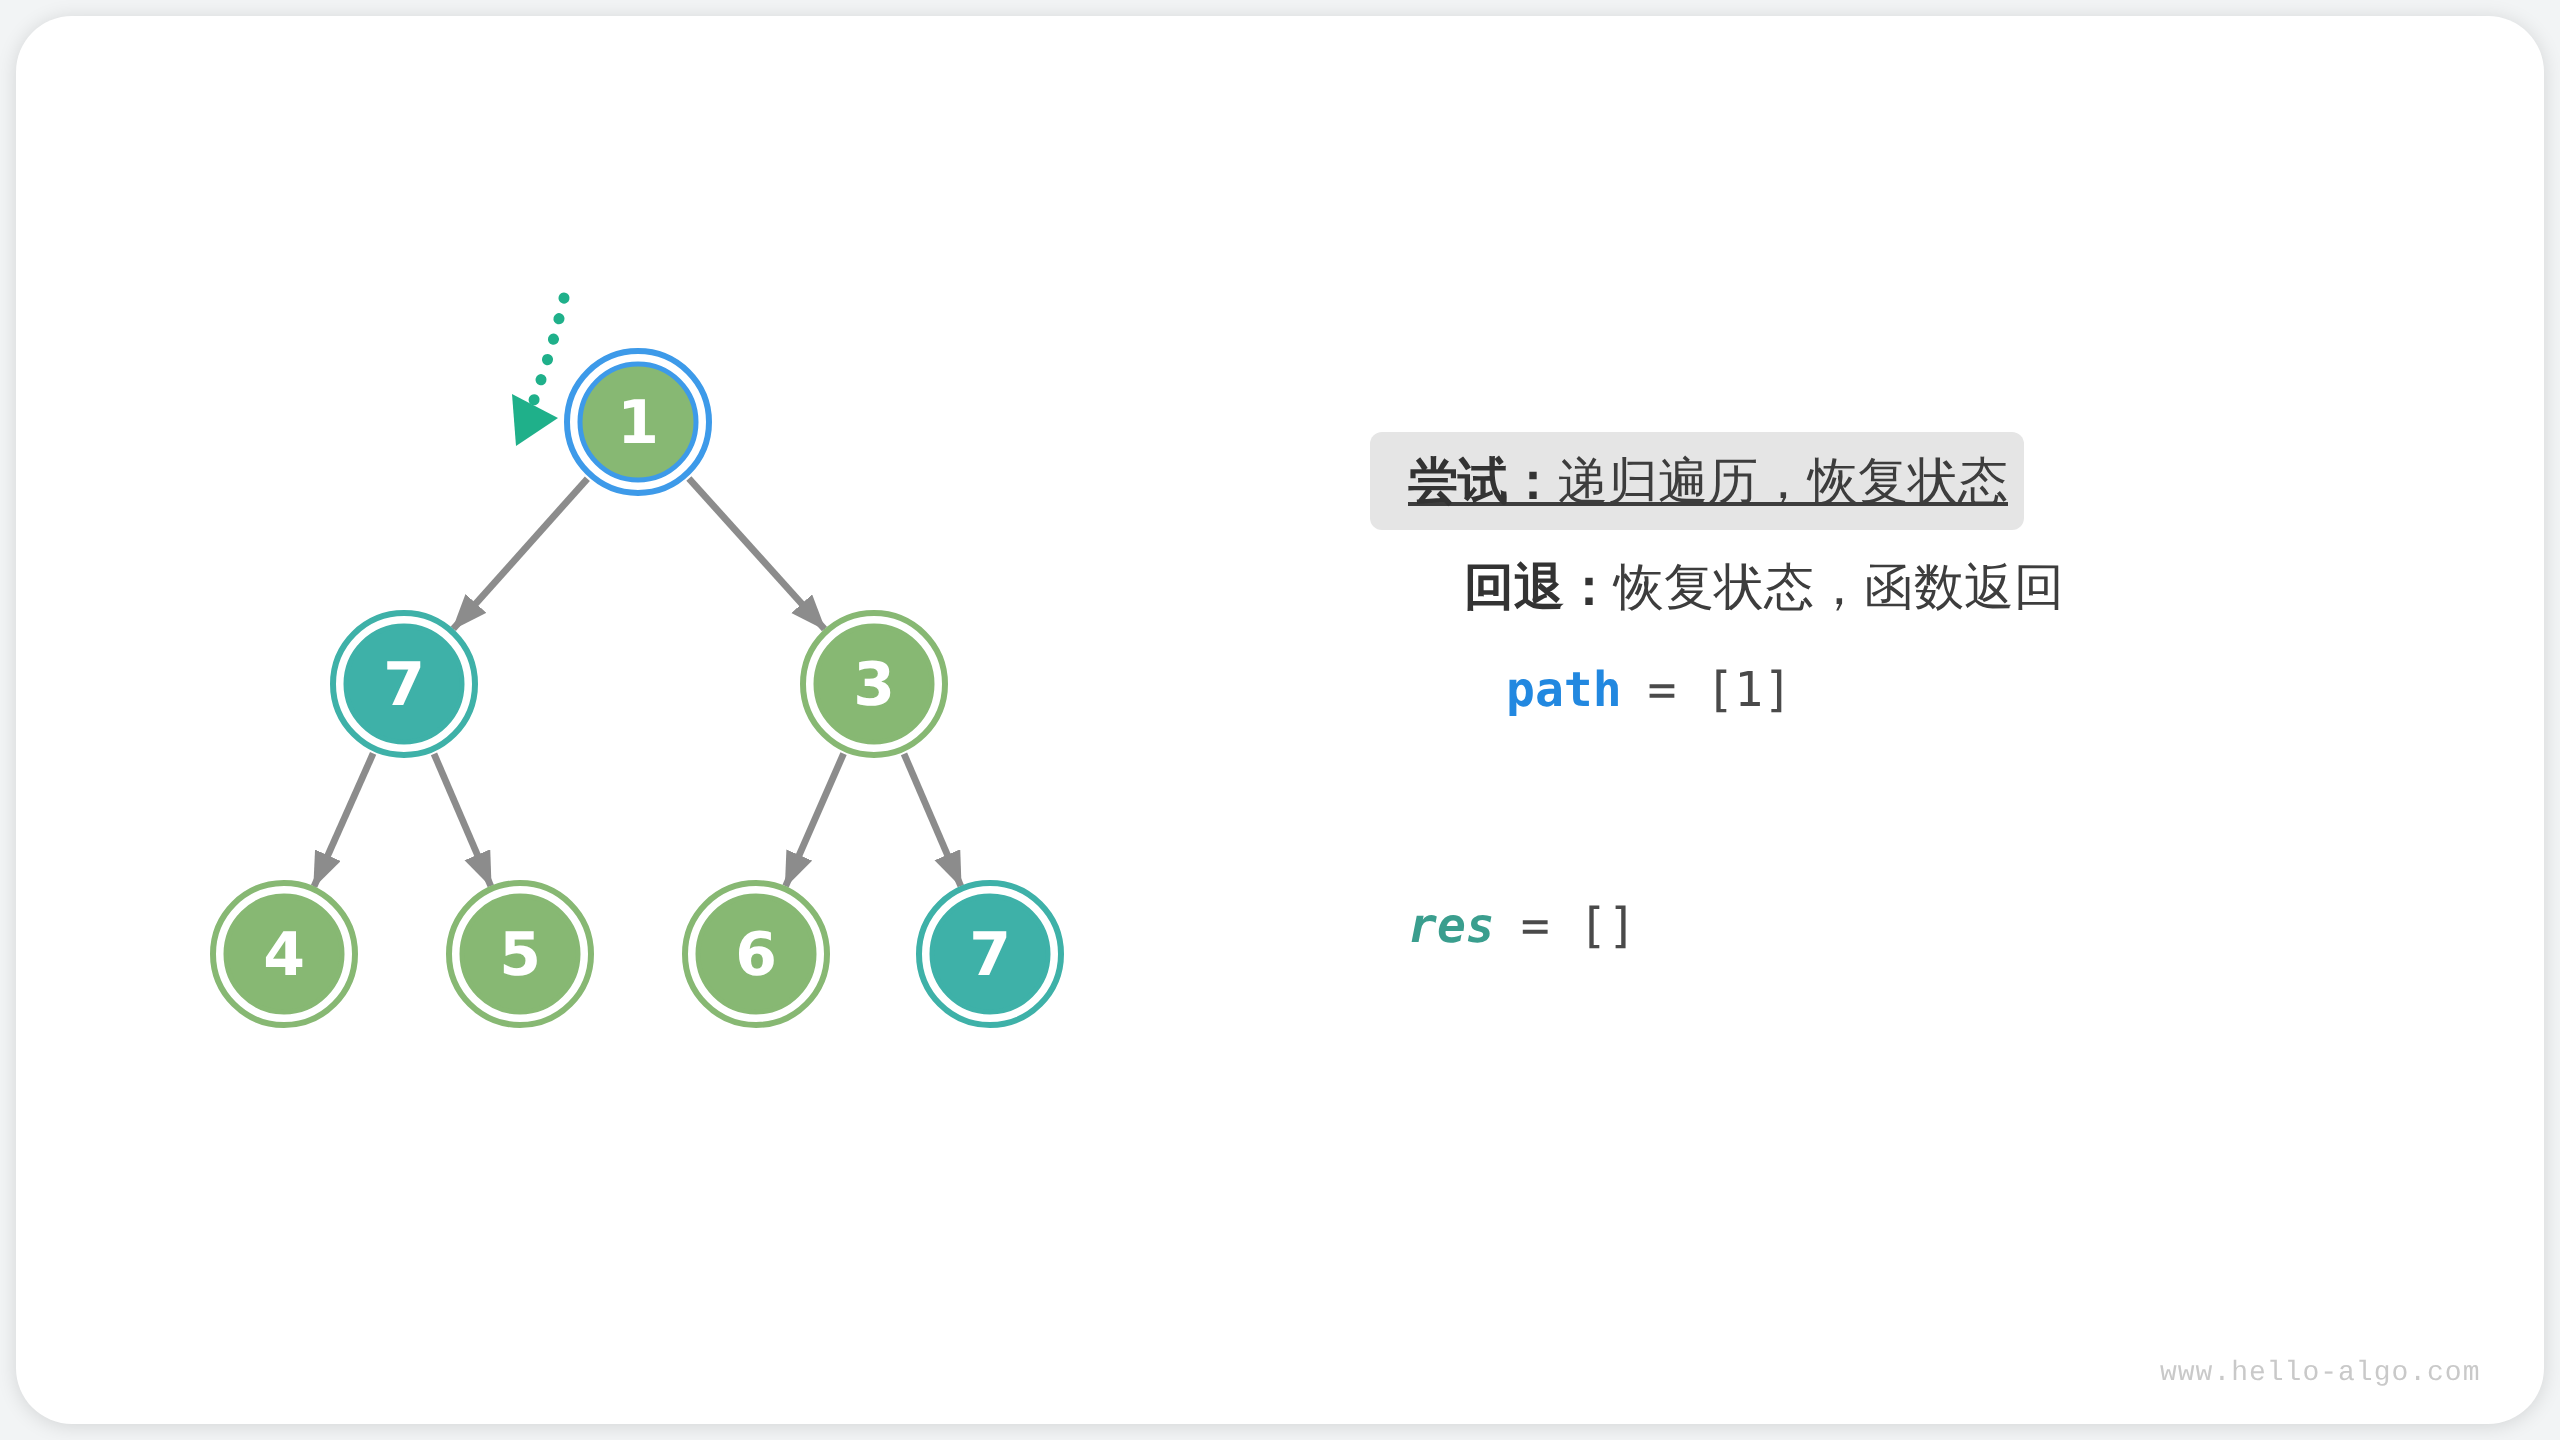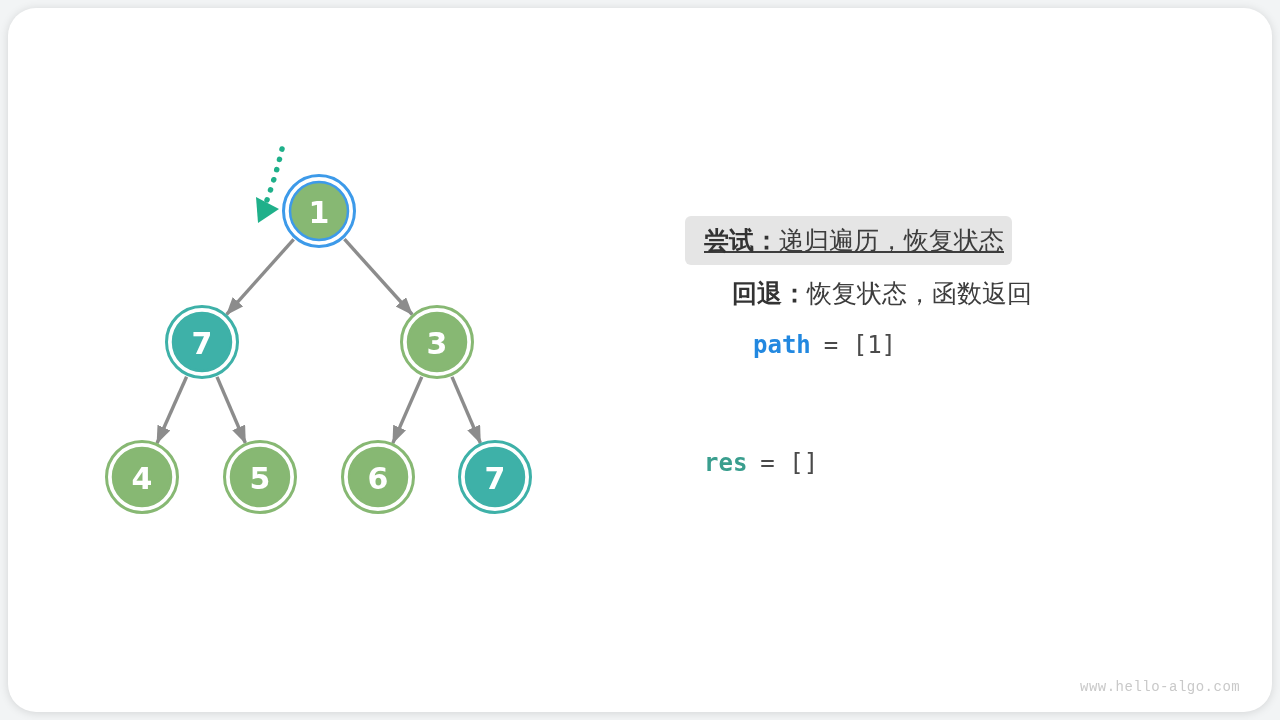--- a/index.html
+++ b/index.html
@@ -101,18 +101,18 @@
 
   <div class="panel-line back-line">
     <span class="panel-label">回退：</span><span>恢复状态，函数返回</span>
   </div>
 
   <div class="code-line path-line">
     <span class="code-var" style="color: rgb(34, 136, 224);">path</span><span class="code-rest">= [1]</span>
   </div>
 
   <div class="code-line res-line">
-    <span class="code-var" style="color: rgb(58, 158, 142);">res</span><span class="code-rest">= []</span>
+    <span class="code-var" style="color: rgb(58, 158, 142); font-style: italic;">res</span><span class="code-rest">= []</span>
   </div>
 
   <div class="watermark">www.hello-algo.com</div>
 
 </div>
 
 </body></html>

